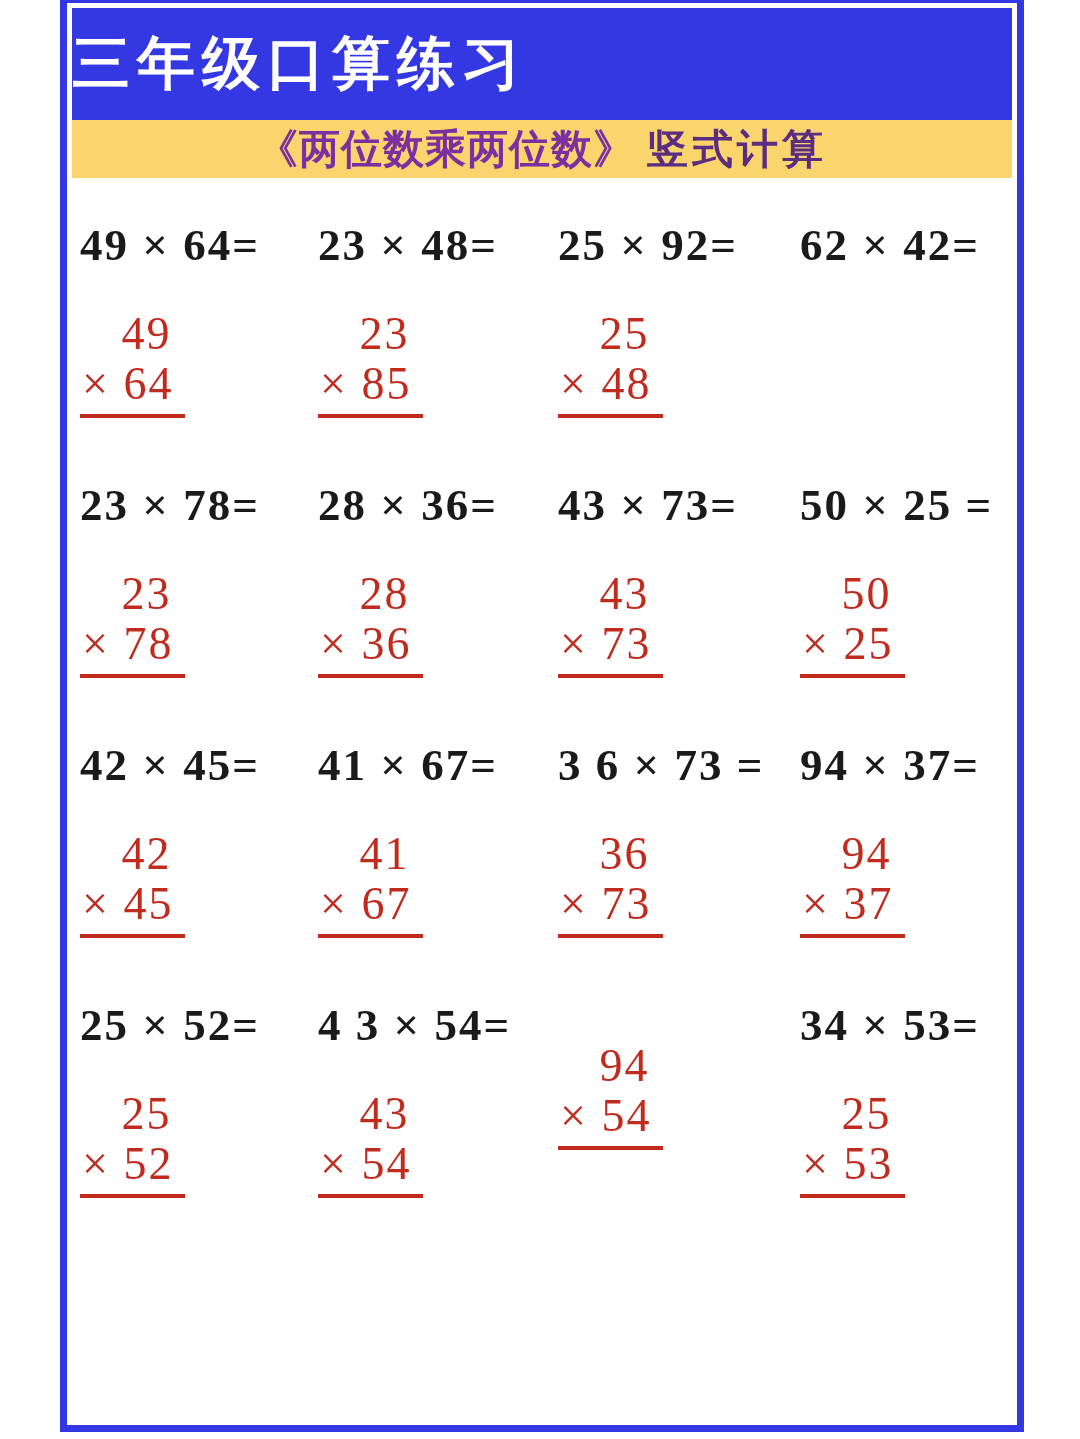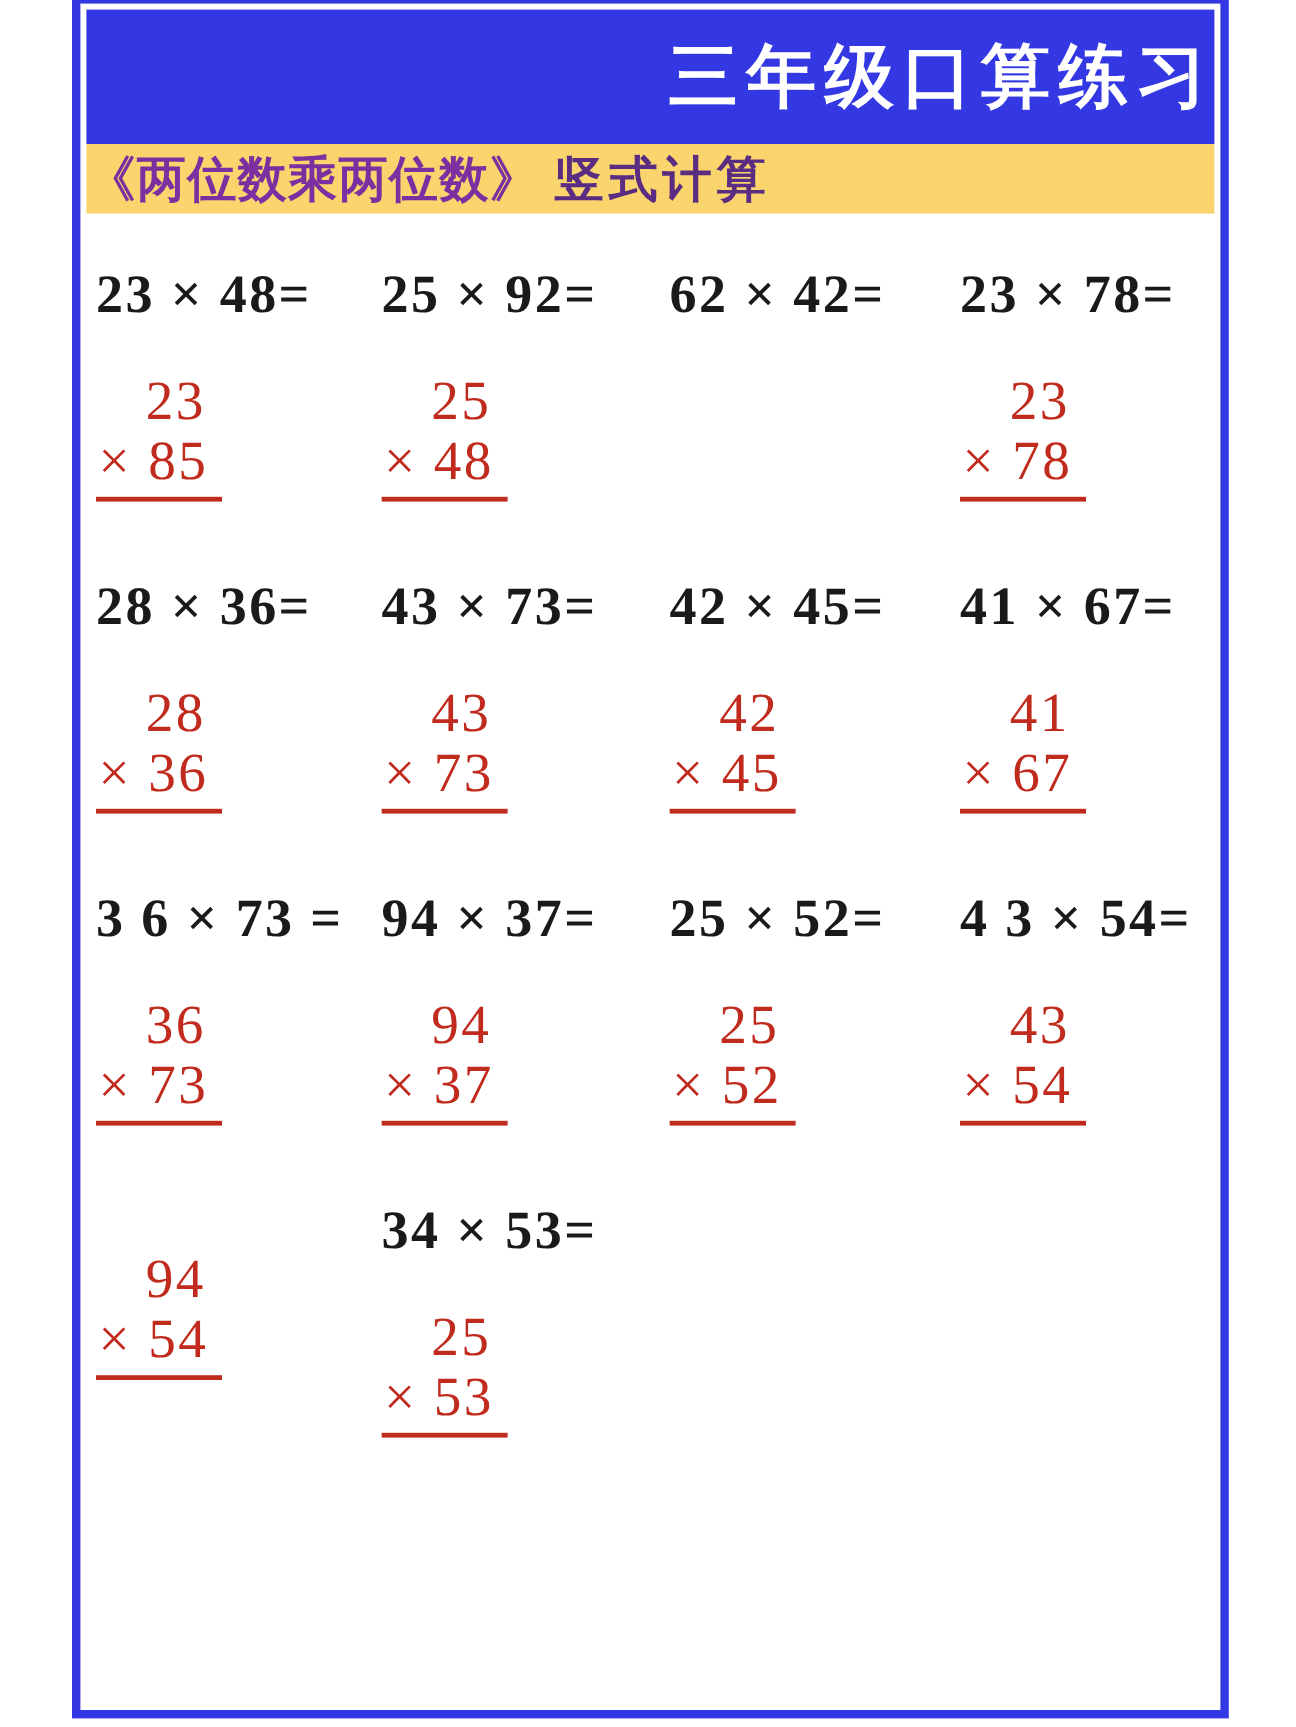--- a/index.html
+++ b/index.html
@@ -25,34 +25,34 @@
     position: absolute;
     left: 60px; top: -4px;
     width: 964px; height: 1436px;
     border: 7px solid var(--frame-blue);
     background: #ffffff;
   }
   .band-blue {
     margin: 5px 5px 0 5px;
     height: 112px;
     background: var(--frame-blue);
-    display: flex; align-items: center; justify-content: flex-end;
+    display: flex; align-items: center; justify-content: flex-start;
   }
   .worksheet-title {
     color: #ffffff;
     font-size: 58px;
     font-weight: bold;
     letter-spacing: 7px;
     white-space: nowrap;
   }
   .band-yellow {
     margin: 0 5px;
     height: 58px;
     background: var(--band-yellow);
-    display: flex; align-items: center; 
+    display: flex; align-items: center; justify-content: center;
   }
   .subtitle { white-space: nowrap; font-weight: bold; font-size: 41px; }
   .subtitle-primary { color: var(--title-purple); letter-spacing: 1px; }
   .subtitle-secondary { color: var(--subtitle-dark); margin-left: 12px; letter-spacing: 4px; }
 
   .problems-grid {
     position: absolute;
     left: 13px; top: 218px;
     display: grid;
     grid-template-columns: 238px 240px 242px 214px;
@@ -98,20 +98,27 @@
   <div class="band-blue">
     <div class="worksheet-title">三年级口算练习</div>
   </div>
 
   <div class="band-yellow">
     <div class="subtitle"><span class="subtitle-primary">《两位数乘两位数》</span><span class="subtitle-secondary">竖式计算</span></div>
   </div>
 
   <div class="problems-grid">
 
+    <div class="cell">
+      <div class="eq">49 × 64=</div>
+      <div class="vblock">
+        <div class="vtop">49</div>
+        <div class="vbot">× 64</div>
+      </div>
+    </div>
 
     <div class="cell">
       <div class="eq">23 × 48=</div>
       <div class="vblock">
         <div class="vtop">23</div>
         <div class="vbot">× 85</div>
       </div>
     </div>
 
     <div class="cell">
@@ -143,20 +150,27 @@
     </div>
 
     <div class="cell">
       <div class="eq">43 × 73=</div>
       <div class="vblock">
         <div class="vtop">43</div>
         <div class="vbot">× 73</div>
       </div>
     </div>
 
+    <div class="cell">
+      <div class="eq">50 × 25 =</div>
+      <div class="vblock">
+        <div class="vtop">50</div>
+        <div class="vbot">× 25</div>
+      </div>
+    </div>
 
     <div class="cell">
       <div class="eq">42 × 45=</div>
       <div class="vblock">
         <div class="vtop">42</div>
         <div class="vbot">× 45</div>
       </div>
     </div>
 
     <div class="cell">

